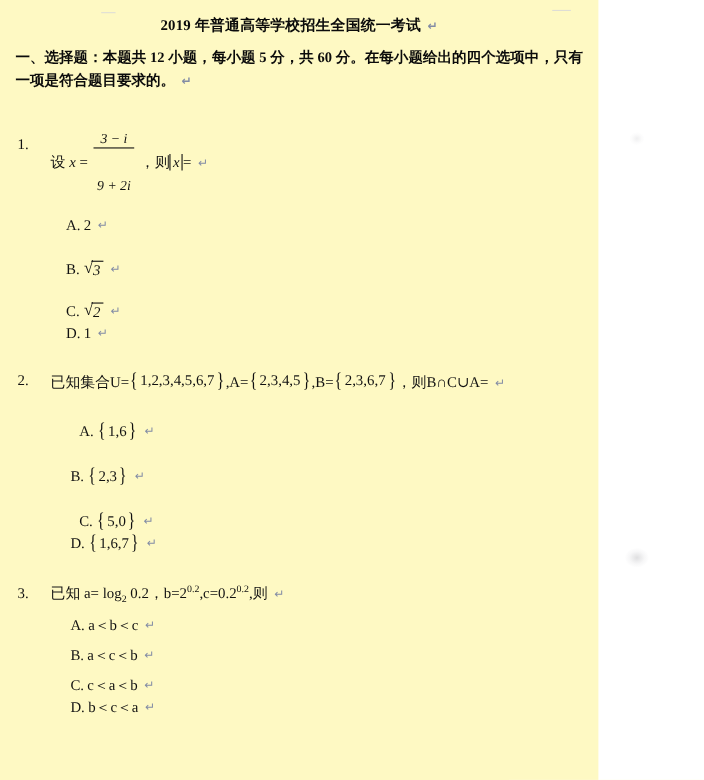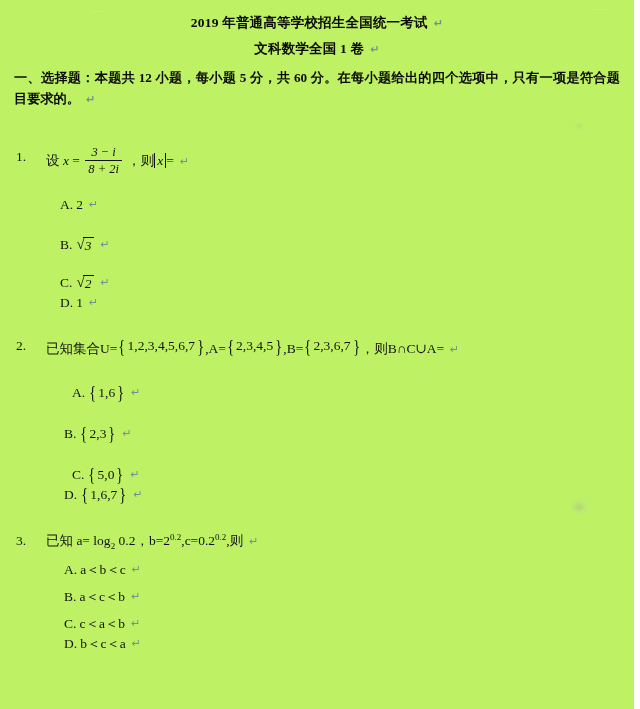--- a/index.html
+++ b/index.html
@@ -11,23 +11,23 @@
     height: 709px;
     background: #ffffff;
     font-family: "Liberation Serif", "DejaVu Serif", serif;
     color: #111111;
     overflow: hidden;
     position: relative;
   }
 
   .page {
     position: relative;
-    width: 634px;
+    width: 544px;
     height: 709px;
-    background: #bef264;
+    background: #fef9c3;
   }
 
   
   .scan-mark {
     position: absolute;
     background: #d8d8d8;
     height: 1px;
     opacity: .85;
   }
   .scan-mark.left  { left: 92px;  top: 11px; width: 13px; }
@@ -126,20 +126,21 @@
   .mup { font-style: normal; }
 
   .frac {
     display: inline-flex;
     flex-direction: column;
     vertical-align: middle;
     text-align: center;
     margin: 0 2px;
     position: relative;
     top: -1px;
+    gap: 26px;
   }
   .frac .num {
     font-size: 12.5px;
     line-height: 14px;
     padding: 0 3px 1px 3px;
     border-bottom: 1.2px solid #111;
   }
   .frac .den {
     font-size: 12.5px;
     line-height: 14px;
@@ -214,38 +215,35 @@
 
   <div class="scan-mark left"></div>
   <div class="scan-mark right"></div>
   <div class="scan-smudge"></div>
   <div class="scan-smudge two"></div>
 
   <div class="title-line title-1">
     <span>2019 年普通高等学校招生全国统一考试</span><span class="ret">↵</span>
   </div>
 
-  <div class="title-line title-2">
-    <span>文科数学全国 1 卷</span><span class="ret">↵</span>
-  </div>
 
   <div class="instructions">
     <span>一、选择题：本题共 12 小题，每小题 5 分，共 60 分。在每小题给出的四个选项中，只有一项是符合题目要求的。</span><span class="ret">↵</span>
   </div>
 
   <div class="question q1">
     <div class="q-stem">
       <span class="q-num">1.</span>
       <span class="q-body">
         <span>设</span>
         <span class="mi">x</span>
         <span>=</span>
         <span class="frac">
           <span class="num mi">3 − i</span>
-          <span class="den mi">8 + 2i</span>
+          <span class="den mi">9 + 2i</span>
         </span>
         <span>，则</span><span class="abs mi">x</span><span>=</span><span class="ret">↵</span>
       </span>
     </div>
 
     <div class="opt">
       <span class="opt-label">A.</span>
       <span>2</span>
       <span class="ret">↵</span>
     </div>

